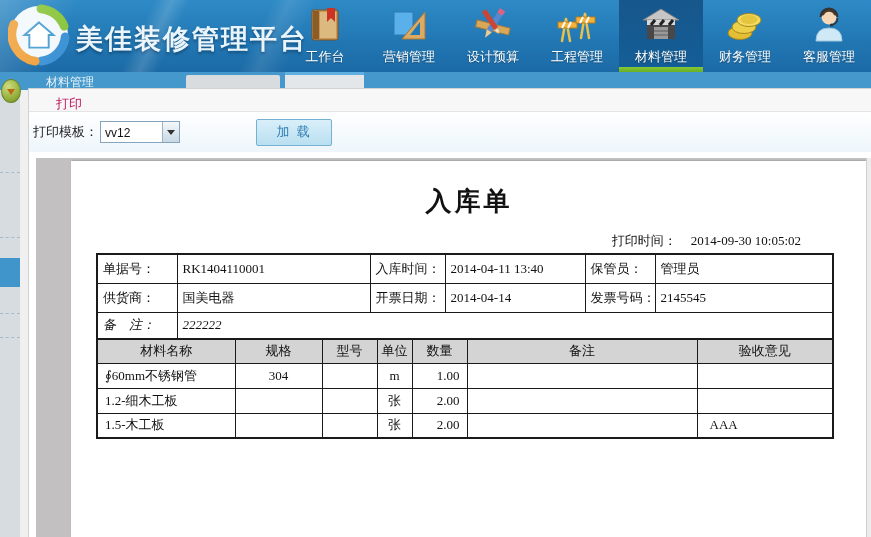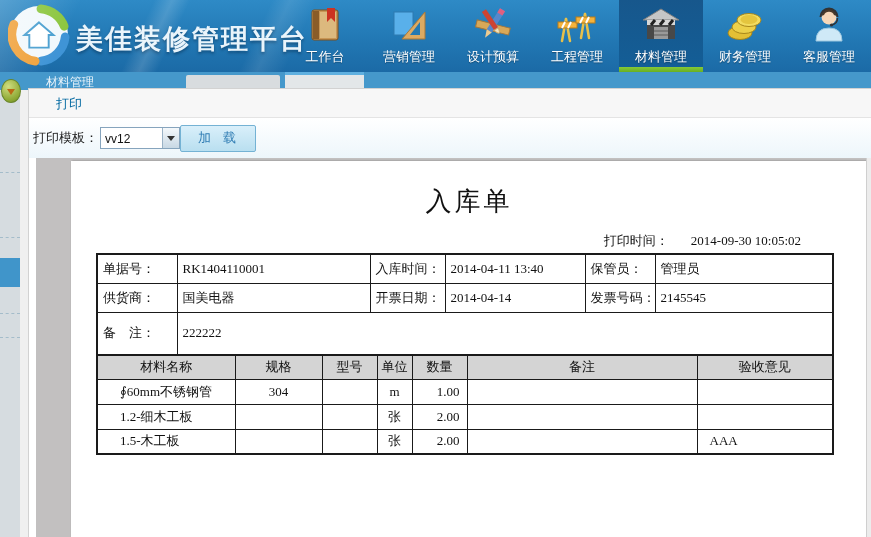--- a/index.html
+++ b/index.html
@@ -41,56 +41,56 @@
   .strip-selected { position:absolute; left:0; top:168px; width:20px; height:29px; background:#4095ca; cursor:pointer; }
   .collapse-toggle { position:absolute; left:1px; top:79px; width:20px; height:24px; border-radius:50%;
     background:radial-gradient(circle at 35% 30%, #cfdd7f, #8da834 70%, #6d8a26);
     border:1px solid #69862a; z-index:6; cursor:pointer; display:flex; align-items:center; justify-content:center; }
   .collapse-toggle .tri { width:0; height:0; border-left:4px solid transparent;
     border-right:4px solid transparent; border-top:6px solid #b96a14; margin-top:2px; }
 
   
   .panel { position:absolute; left:28px; top:88px; width:843px; height:449px; background:#fff;
     border-left:1px solid #d2d2d2; border-top:1px solid #d2d2d2; z-index:4; }
-  .panel-header { height:29px; line-height:29px; padding-left:27px; background:#f7f7f7;
-    border-bottom:1px solid #e4e4e4; font-size:13px; color:#0369a1; }
+  .panel-header { height:23px; line-height:29px; padding-left:27px; background:#f7f7f7;
+    border-bottom:1px solid #e4e4e4; font-size:13px; color:#be185d; }
   .controls { height:40px; display:flex; align-items:center; padding-left:4px;
     background:linear-gradient(180deg,#ffffff,#edf6fb); }
   .tpl-label { font-size:13px; color:#222; }
   .select-box { display:flex; width:80px; height:22px; border:1px solid #86a4bd; background:#fff;
     margin-left:2px; cursor:pointer; }
   .select-box .sel-val { flex:1; font-size:12px; color:#111; padding:4px 0 16px 4px; }
   .select-arrow-btn { width:17px; background:linear-gradient(180deg,#f4f8fb,#c8d8e4);
     border-left:1px solid #9ab2c6; display:flex; align-items:center; justify-content:center; }
   .select-arrow-btn .tri { width:0; height:0; border-left:4px solid transparent;
     border-right:4px solid transparent; border-top:5px solid #333; }
-  .load-btn { width:76px; height:27px; background:linear-gradient(180deg,#d9effa,#b9dff0);
+  .load-btn { margin-left:76px; width:76px; height:27px; background:linear-gradient(180deg,#d9effa,#b9dff0);
     border:1px solid #74b2d4; border-radius:2px; color:#2f7cb3; font-size:13px;
-    letter-spacing:2px; cursor:pointer; font-family:Liberation Mono, monospace; }
+    letter-spacing:2px; cursor:pointer; font-family:Liberation Serif, serif; }
 
   
   .preview { position:absolute; left:7px; top:69px; right:0; bottom:0; background:#c2c0c0; overflow:hidden; }
   .scroll-strip { position:absolute; right:0; top:0; bottom:0; width:5px; background:#ececec;
     border-left:1px solid #cfcfcf; z-index:2; cursor:pointer; }
   .page { position:absolute; left:35px; top:3px; width:796px; height:700px; background:#fff;
     box-shadow:1px 0 2px rgba(0,0,0,.35); font-family:"Liberation Serif","DejaVu Serif",serif; color:#111; }
-  .doc-title { text-align:center; padding-top:23px; font-size:26px; font-weight:normal; letter-spacing:3px; }
+  .doc-title { text-align:center; padding-top:23px; font-size:26px; font-weight:bold; letter-spacing:3px; }
   .print-time { position:absolute; top:71px; right:66px; font-size:13px; }
-  .print-time .pt-label { margin-right:22px; }
+  .print-time .pt-label { margin-right:14px; }
   .doc-tables { position:absolute; left:25px; top:92px; width:736px; }
   table { border-collapse:collapse; width:736px; table-layout:fixed; }
   table, td, th { border:1px solid #1a1a1a; }
   table { border-width:2px; }
   td, th { font-size:13px; font-weight:normal; overflow:hidden; white-space:nowrap;margin-left:12px; }
   .info-table td { height:29px; padding-left:5px; }
-  .info-table tr:last-child td { height:43px; }
+  .info-table tr:last-child td { height:27px;font-style:italic; }
   .mat-table { margin-top:-2px; }
   .mat-table th { height:24px; background:#d4d4d4; text-align:center; }
   .mat-table td { height:25px; }
-  .mat-table td.c0 { text-align:left; padding-left:22px; }
+  .mat-table td.c0 { text-align:left; padding-left:7px; }
   .mat-table td.c0.indent { }
   .mat-table td.c1, .mat-table td.c2, .mat-table td.c3 { text-align:center; }
   .mat-table td.c4 { text-align:right; padding-right:7px; }
   .mat-table td.c5, .mat-table td.c6 { text-align:left; padding-left:12px; }
 </style>
 </head>
 <body>
 
 <div class="stage">
 

